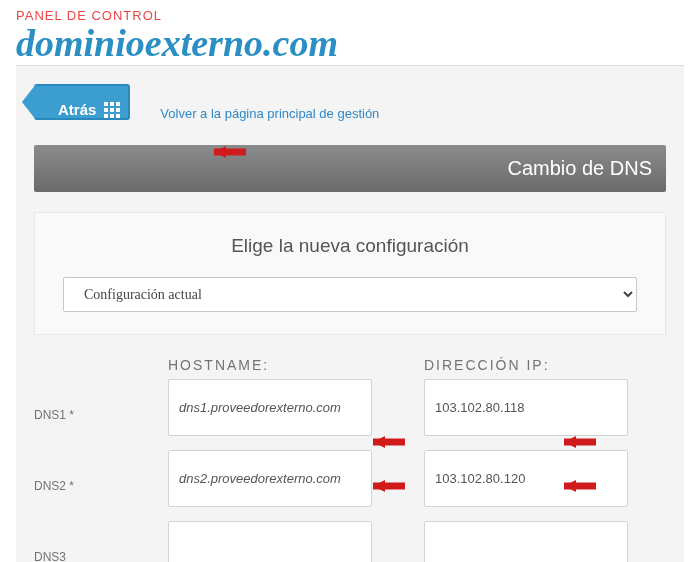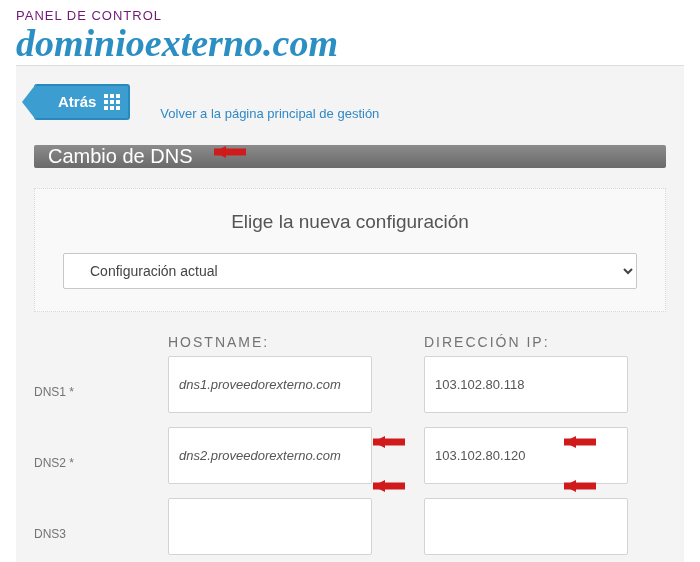--- a/index.html
+++ b/index.html
@@ -1,30 +1,30 @@
 <!DOCTYPE html>
 <html><head>
 <meta charset="utf-8">
 <style>
   html,body{margin:0;padding:0;font-family:Arial,Helvetica,sans-serif;background:#fff;color:#333;}
   body{width:700px;height:562px;overflow:hidden;}
   .page{padding:6px 16px 0 16px;}
-  .panel-sub{font-size:13px;letter-spacing:1px;color:#701a75;margin-top:2px;}
+  .panel-sub{font-size:13px;letter-spacing:1px;color:#ef4444;margin-top:2px;}
   .domain-title{font-family:Georgia,"Times New Roman",serif;font-style:italic;font-weight:bold;color:#2b8fc3;font-size:38px;margin-top:-2px;margin-bottom:0;}
   .content-area{background:#f4f4f4;border-top:1px solid #ddd;padding:16px 18px 0 18px;position:relative;}
   .back-row{display:flex;align-items:center;gap:30px;margin-bottom:24px;}
-  .back-btn{display:flex;align-items:center;background:#3c9dd1;color:#fff;font-weight:bold;border:2px solid #2a89bc;border-radius:3px;height:32px;padding:0 8px 0 22px;position:relative;font-size:15px;cursor:pointer;}
+  .back-btn{display:flex;align-items:flex-end;background:#3c9dd1;color:#fff;font-weight:bold;border:2px solid #2a89bc;border-radius:3px;height:32px;padding:0 8px 0 22px;position:relative;font-size:15px;cursor:pointer;}
   .back-btn::before{content:"";position:absolute;left:-14px;top:-2px;width:0;height:0;border-top:18px solid transparent;border-bottom:18px solid transparent;border-right:14px solid #3c9dd1;}
   .grid-icon{display:inline-grid;grid-template-columns:repeat(3,4px);grid-template-rows:repeat(3,4px);gap:2px;margin-left:8px;}
   .grid-icon span{background:#fff;width:4px;height:4px;}
   .back-link{color:#2f89c6;font-size:13px;cursor:pointer;margin-top:24px;}
-  .section-header{background:linear-gradient(#8b8b8b,#6a6a6a);color:#fff;font-size:20px;padding:0 14px;border-radius:2px;margin-bottom:20px;}
+  .section-header{background:linear-gradient(#8b8b8b,#6a6a6a);color:#fff;font-size:20px;padding:12px 14px;border-radius:2px;margin-bottom:20px;text-align:right;}
   .config-box{border:1px dotted #d9d9d9;background:#f9f9f9;padding:22px 28px;margin-bottom:22px;}
   .config-title{text-align:center;font-size:19px;color:#555;margin-bottom:20px;}
-  select.config-select{width:100%;padding:8px 22px;font-size:14px;border:1px solid #c7c7c7;border-radius:2px;background:#fff;color:#444;}
+  select.config-select{width:100%;padding:8px 16px;font-size:14px;border:1px solid #c7c7c7;border-radius:2px;background:#fff;color:#444;font-family:Liberation Serif, serif;}
   .warning{font-size:15px;color:#555;line-height:1.55;margin-bottom:24px;}
   .cols{display:grid;grid-template-columns:120px 1fr 24px 1fr 24px;column-gap:14px;align-items:center;}
   .col-head{font-size:14px;letter-spacing:2px;color:#737373;margin-bottom:6px;}
   .row{display:contents;}
   .row-label{font-size:12px;color:#737373;}
   input.dns{width:100%;padding:20px 10px;font-size:13px;border:1px solid #d3d3d3;border-radius:2px;color:#555;font-style:italic;box-sizing:border-box;margin-bottom:14px;}
   input.dns.ip{font-style:normal;}
   .arrow{position:absolute;pointer-events:none;}
   .arrow svg{display:block;}
 </style>

